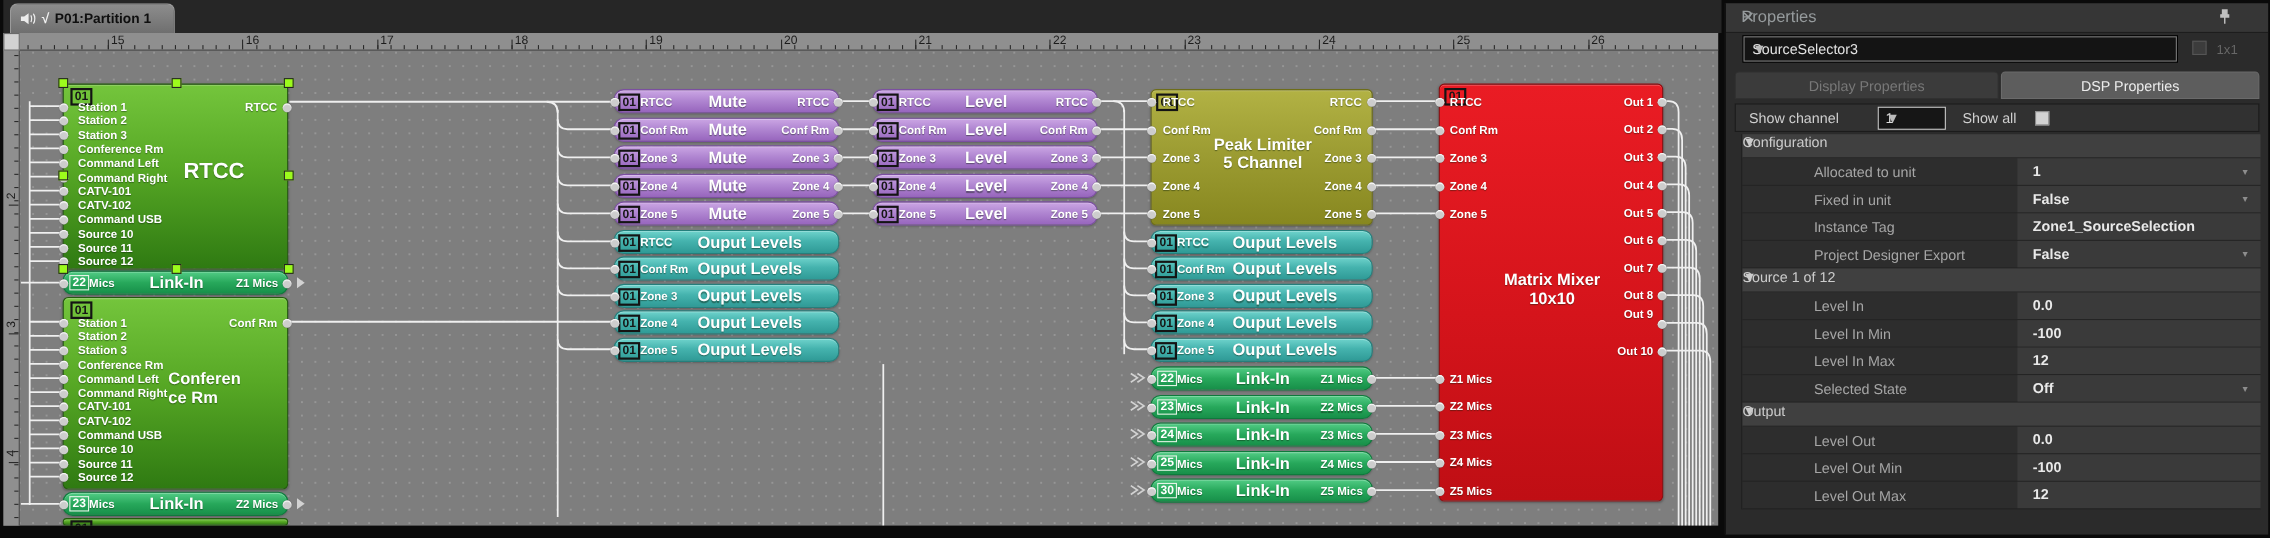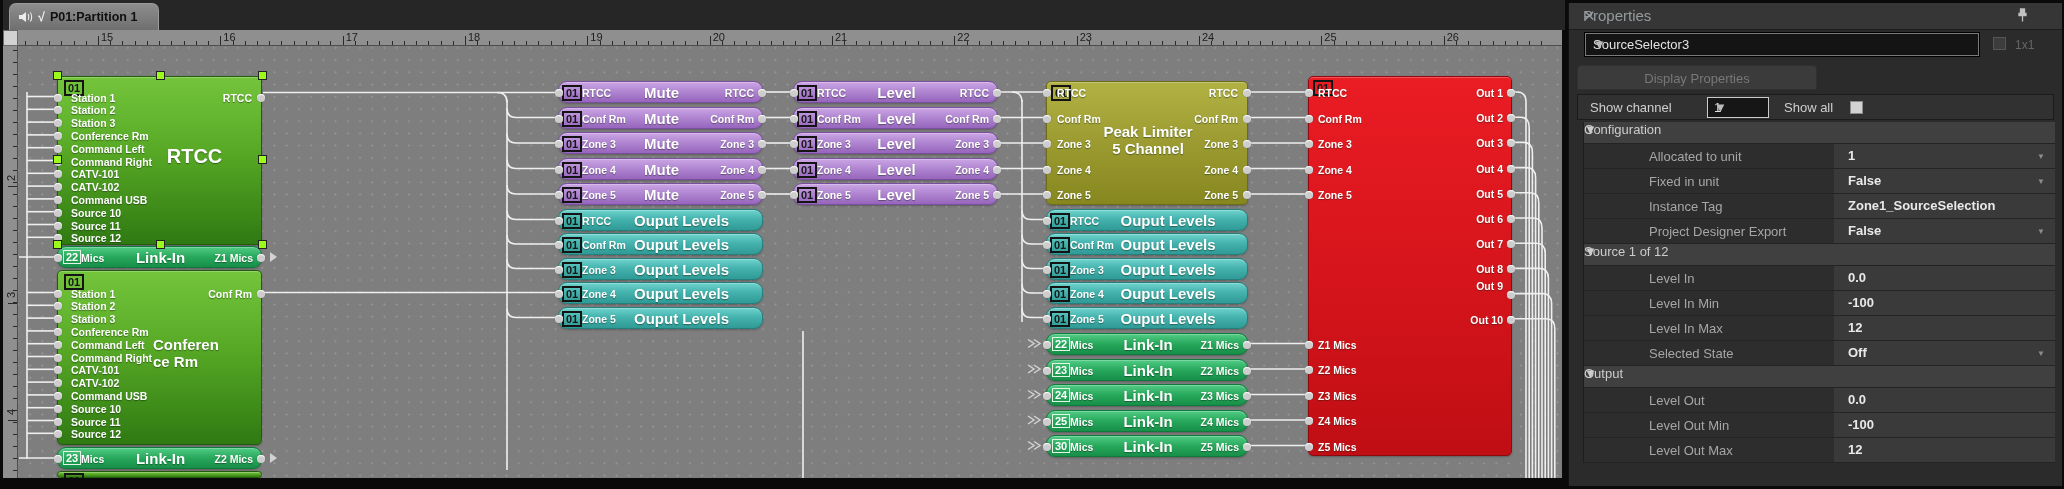--- a/index.html
+++ b/index.html
@@ -485,20 +485,22 @@
         <div class="plabel" style="right: 8px; top: 136px; text-align: right;">Out 6</div>
         <div class="nub" style="position: absolute; right: -4px; top: 138px;"></div>
         <div class="plabel" style="right: 8px; top: 161.2px; text-align: right;">Out 7</div>
         <div class="nub" style="position: absolute; right: -4px; top: 163.2px;"></div>
         <div class="plabel" style="right: 8px; top: 186.4px; text-align: right;">Out 8</div>
         <div class="nub" style="position: absolute; right: -4px; top: 188.4px;"></div>
         <div class="plabel" style="right: 8px; top: 203px; text-align: right;">Out 9</div>
         <div class="nub" style="position: absolute; right: -4px; top: 213.6px;"></div>
         <div class="plabel" style="right: 8px; top: 236.8px; text-align: center;">Out 10</div>
         <div class="nub" style="position: absolute; right: -4px; top: 238.8px;"></div>
+        <div class="btitle" style="left: 0px; top: 170px; width: 204px; font-size: 15px;">Matrix Mixer
+10x10</div>
       </div>
       <div class="handle" style="left: 53px; top: 71px;"></div>
       <div class="handle" style="left: 156px; top: 71px;"></div>
       <div class="handle" style="left: 258px; top: 71px;"></div>
       <div class="handle" style="left: 53px; top: 155px;"></div>
       <div class="handle" style="left: 258px; top: 155px;"></div>
       <div class="handle" style="left: 53px; top: 240px;"></div>
       <div class="handle" style="left: 156px; top: 240px;"></div>
       <div class="handle" style="left: 258px; top: 240px;"></div>
     </div>
@@ -717,20 +719,21 @@
       </svg>
       <span class="pclose">✕</span>
     </div>
     <div class="combo">
       <span>SourceSelector3</span>
       <span class="caret">▼</span>
     </div>
     <div class="cb dim" style="left:424px;top:34px;"></div>
     <div class="lbl1x1">1x1</div>
     <div class="ptab off" style="left:8px;width:240px;">Display Properties</div>
+    <div class="ptab on" style="left:250px;width:235px;">DSP Properties</div>
     <div class="showbar">
       <span class="t" style="left:12px;">Show channel</span>
       <div class="mini">
         <span>1</span>
         <span class="caret">▼</span>
       </div>
       <span class="t" style="left:206px;">Show all</span>
       <div class="cb lit" style="left:272px;top:6px;"></div>
     </div>
     <div class="grid" id="propgrid">

